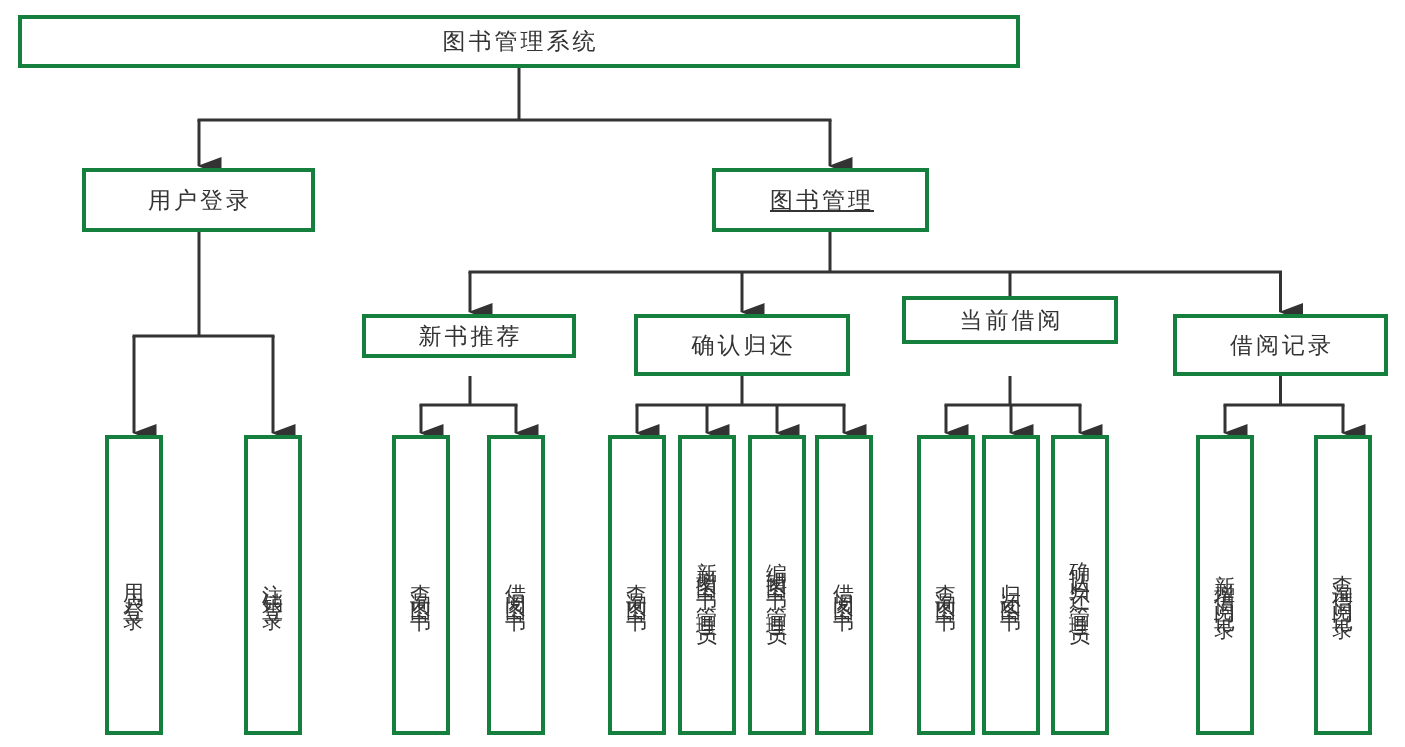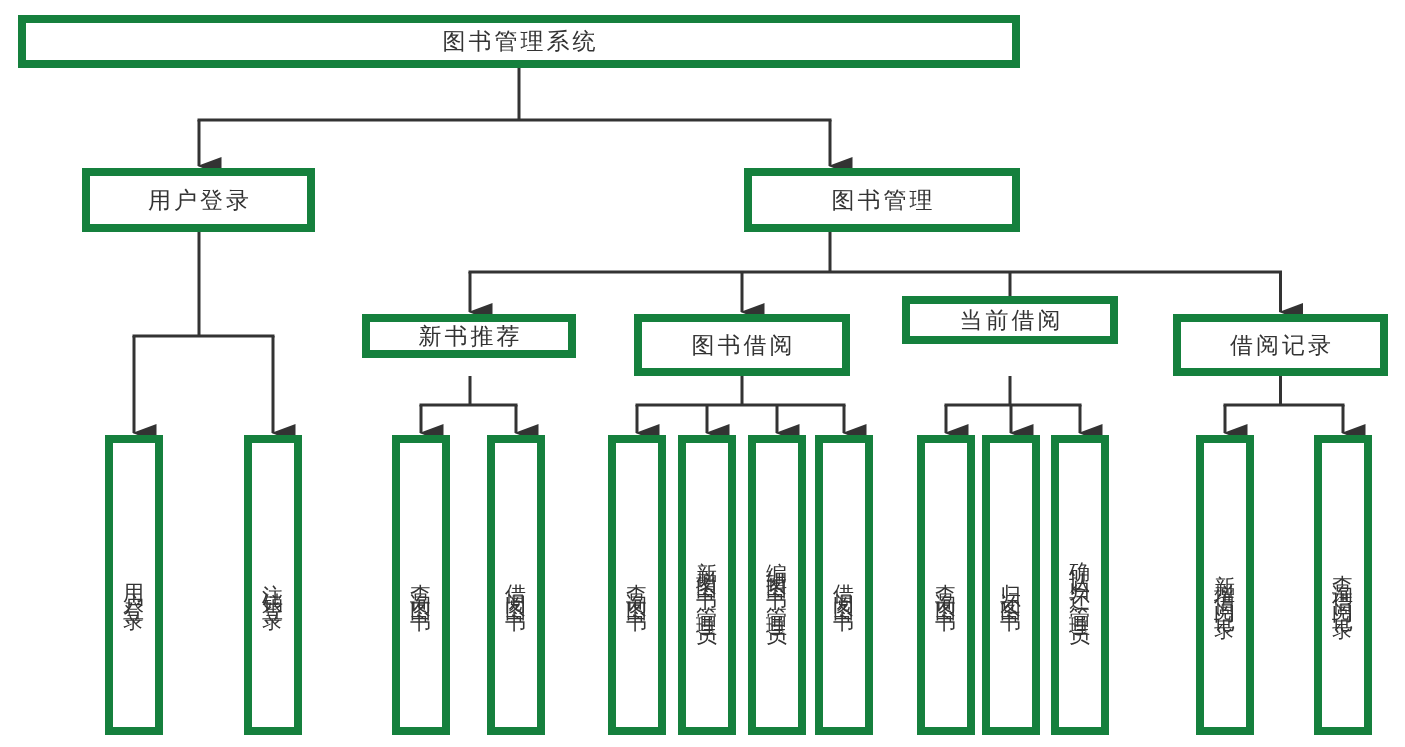--- a/index.html
+++ b/index.html
@@ -18,21 +18,21 @@
   #connectors {
     position: absolute;
     left: 0;
     top: 0;
     width: 1405px;
     height: 747px;
   }
   .box {
     position: absolute;
     box-sizing: border-box;
-    border: 8px solid #15803d;
+    border: 4px solid #15803d;
     background: #ffffff;
     display: flex;
     align-items: center;
     justify-content: center;
     color: #333333;
     line-height: 1;
   }
   .h-box {
     font-size: 23px;
     letter-spacing: 3px;
@@ -102,24 +102,24 @@
 
       <path d="M1280.5,376 L1280.5,405 M1223.5,405 L1344.5,405"></path>
       <line x1="1225" y1="405" x2="1225" y2="433" marker-end="url(#arrow)"></line>
       <line x1="1343" y1="405" x2="1343" y2="433" marker-end="url(#arrow)"></line>
     </g>
   </svg>
 
   <div class="box h-box" style="left:18px; top:15px; width:1002px; height:53px;">图书管理系统</div>
 
   <div class="box h-box" style="left:82px; top:168px; width:233px; height:64px;">用户登录</div>
-  <div class="box h-box" style="left:744px; top:168px; width:276px; height:64px;">图书管理</div>
+  <div class="box h-box" style="left:712px; top:168px; width:217px; height:64px;text-decoration:underline;">图书管理</div>
 
   <div class="box h-box" style="left:362px; top:314px; width:214px; height:44px;">新书推荐</div>
-  <div class="box h-box" style="left:634px; top:314px; width:216px; height:62px;">图书借阅</div>
+  <div class="box h-box" style="left:634px; top:314px; width:216px; height:62px;">确认归还</div>
   <div class="box h-box" style="left:902px; top:296px; width:216px; height:48px;">当前借阅</div>
   <div class="box h-box" style="left:1173px; top:314px; width:215px; height:62px;">借阅记录</div>
 
   <div class="box leaf" style="left:105px;">用户登录</div>
   <div class="box leaf" style="left:244px;">注销登录</div>
 
   <div class="box leaf" style="left:392px;">查询图书</div>
   <div class="box leaf" style="left:487px;">借阅图书</div>
 
   <div class="box leaf" style="left:608px;">查询图书</div>

